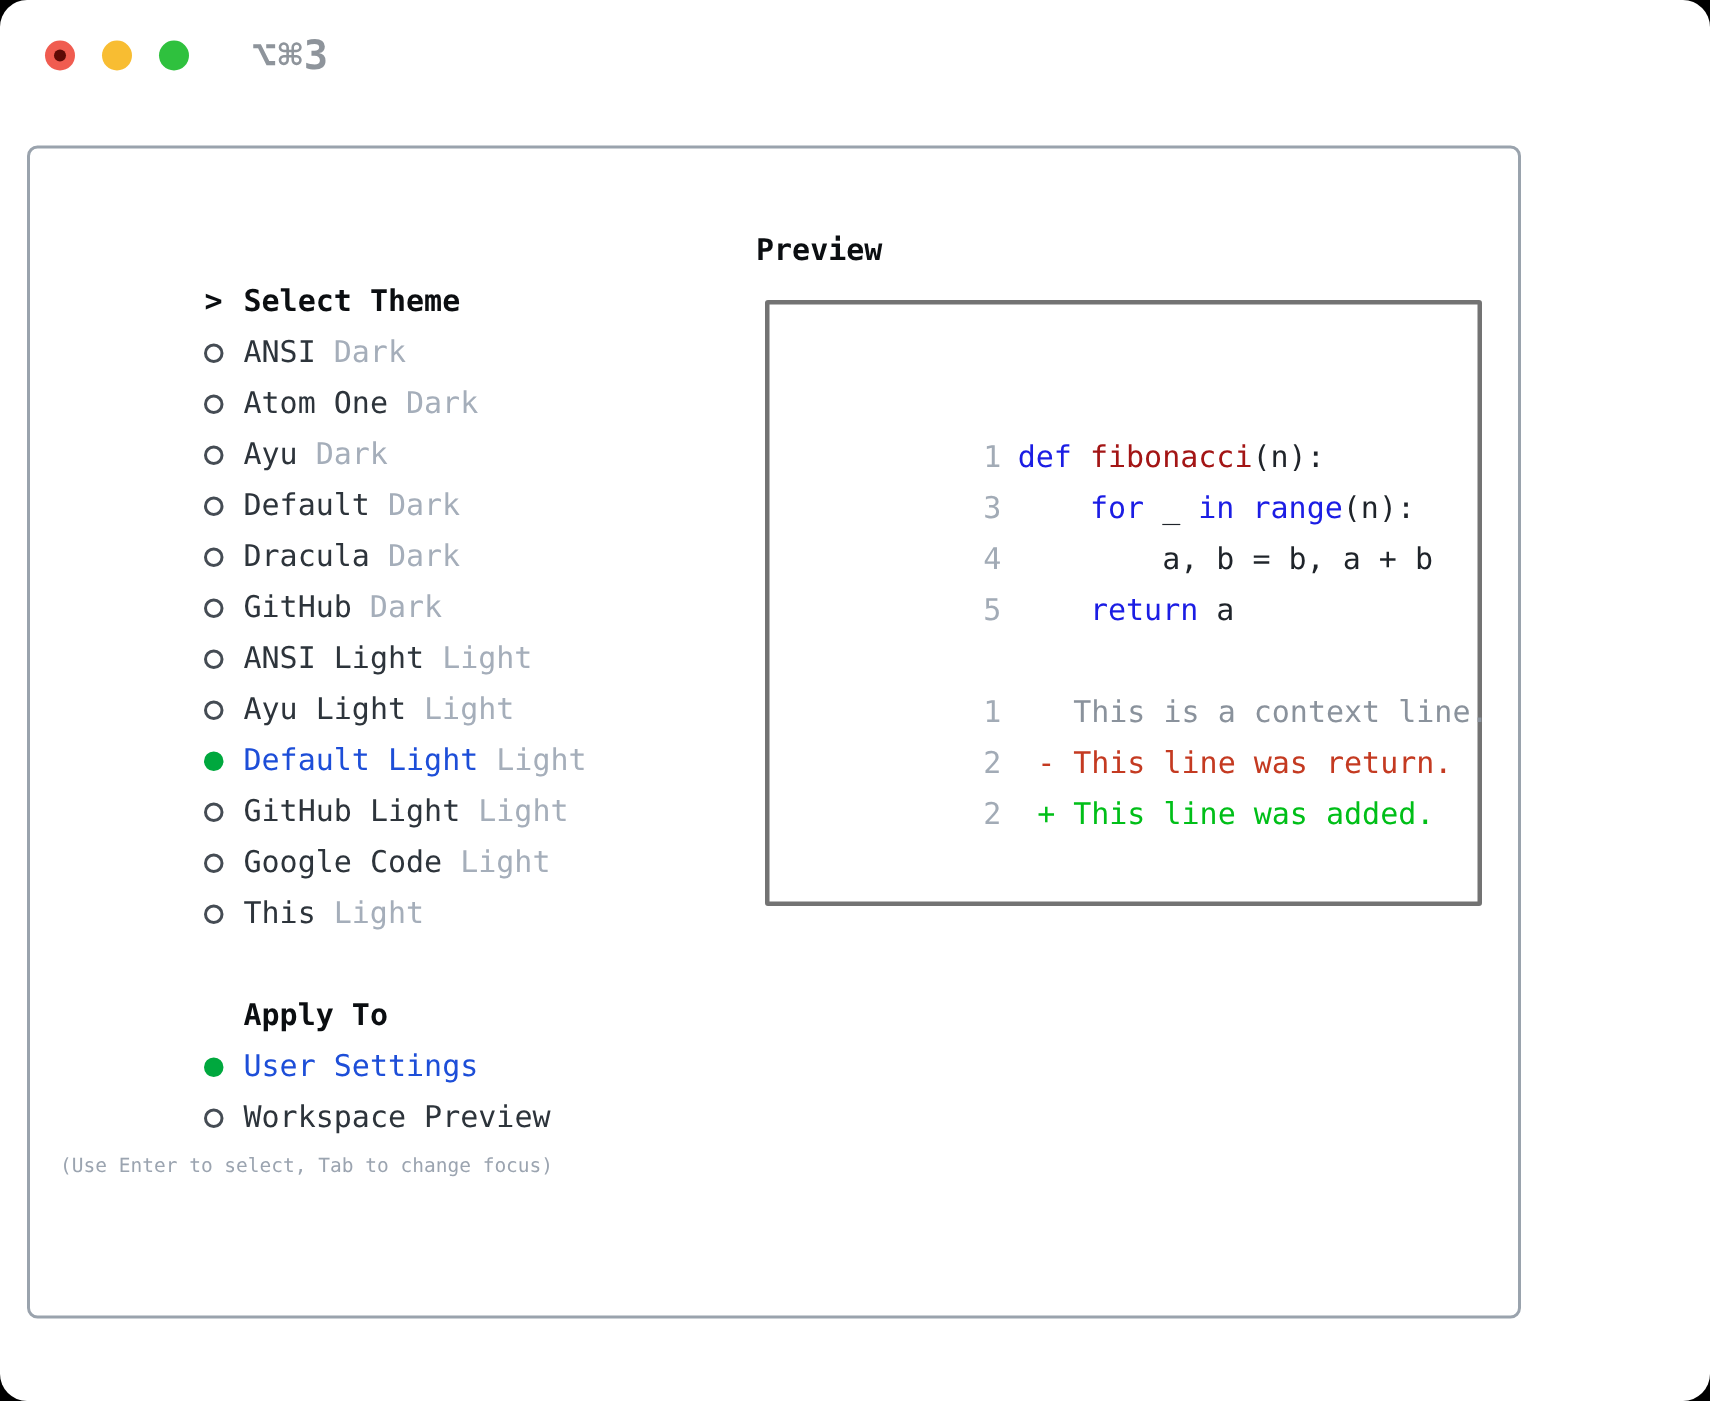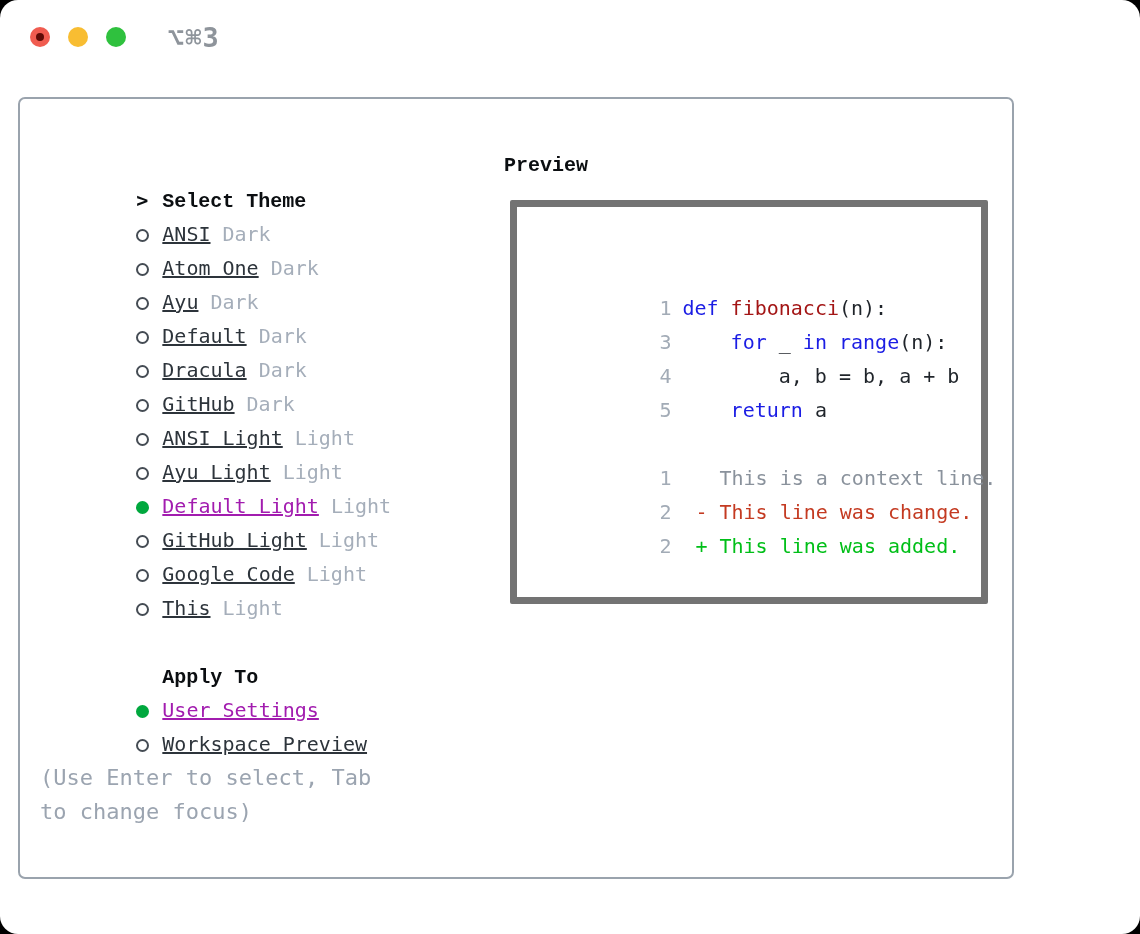--- a/index.html
+++ b/index.html
@@ -34,43 +34,43 @@
     border: 2px solid #9aa3ad;
     border-radius: 7px;
     background: #ffffff;
   }
 
   .row { height: 34px; line-height: 34px; font-size: 20px; white-space: pre; }
 
   
   .left { position: absolute; left: 20px; top: 50px; width: 460px; }
   .marker { display: inline-block; width: 26px; color: #0b0e11; font-weight: bold; }
-  .hdr { color: #0b0e11; font-weight: bold; font-family: Liberation Mono, monospace; }
+  .hdr { color: #0b0e11; font-weight: bold; }
   .bullet-cell { display: inline-block; width: 26px; vertical-align: middle; }
   .ring {
     display: inline-block; width: 13px; height: 13px;
     border: 2px solid #454c54; border-radius: 50%;
     vertical-align: middle; margin-top: -4px;
   }
   .ring.filled { border-color: #00a83e; background: #00a83e; }
-  .item-name { color: #2d343b; text-decoration: underline; }
+  .item-name { color: #2d343b; }
   .item-variant { color: #a5aeba; margin-left: 12px; text-align: center; }
-  .row.selected .item-name { color: #a21caf; }
+  .row.selected .item-name { color: #1d4ed8; }
   .indent { display: inline-block; width: 26px; }
   .hint {
     margin-top: 34px; max-width: 356px;
-    font-size: 22px; line-height: 34px; color: #9ba4b0;
+    font-size: 13px; line-height: 34px; color: #9ba4b0;
   }
 
   
   .right { position: absolute; left: 484px; top: 50px; width: 500px; }
   .preview-box {
     margin-left: 6px; margin-top: 17px;
     width: 478px; height: 404px;
-    border: 7px solid #737373;
+    border: 3px solid #737373;
     border-radius: 2px;
     padding: 50px 20px 48px 22px;
     background: #ffffff;
   }
   .code .ln, .diff .ln {
     display: inline-block; color: #a2abb6; white-space: pre;
   }
   .code .ln { width: 12px; margin-right: 11px; }
   .diff .ln { width: 12px; margin-right: 24px; }
   .diff .sign { display: inline-block; width: 12px; margin-right: 12px; white-space: pre; }
@@ -174,21 +174,21 @@
         <div class="row code">
           <span class="ln">5</span><span class="tok c-kw" style="color:#1f242a">    </span><span class="tok c-kw">return</span><span class="tok c-pl"> a</span>
         </div>
 
         <div class="spacer"></div>
 
         <div class="row diff context">
           <span class="ln">1</span><span class="sign"> </span><span class="text">This is a context line.</span>
         </div>
         <div class="row diff deleted">
-          <span class="ln">2</span><span class="sign">-</span><span class="text">This line was change.</span>
+          <span class="ln">2</span><span class="sign">-</span><span class="text">This line was return.</span>
         </div>
         <div class="row diff added">
           <span class="ln">2</span><span class="sign">+</span><span class="text">This line was added.</span>
         </div>
 
       </div>
     </div>
 
   </div>
 </div>

